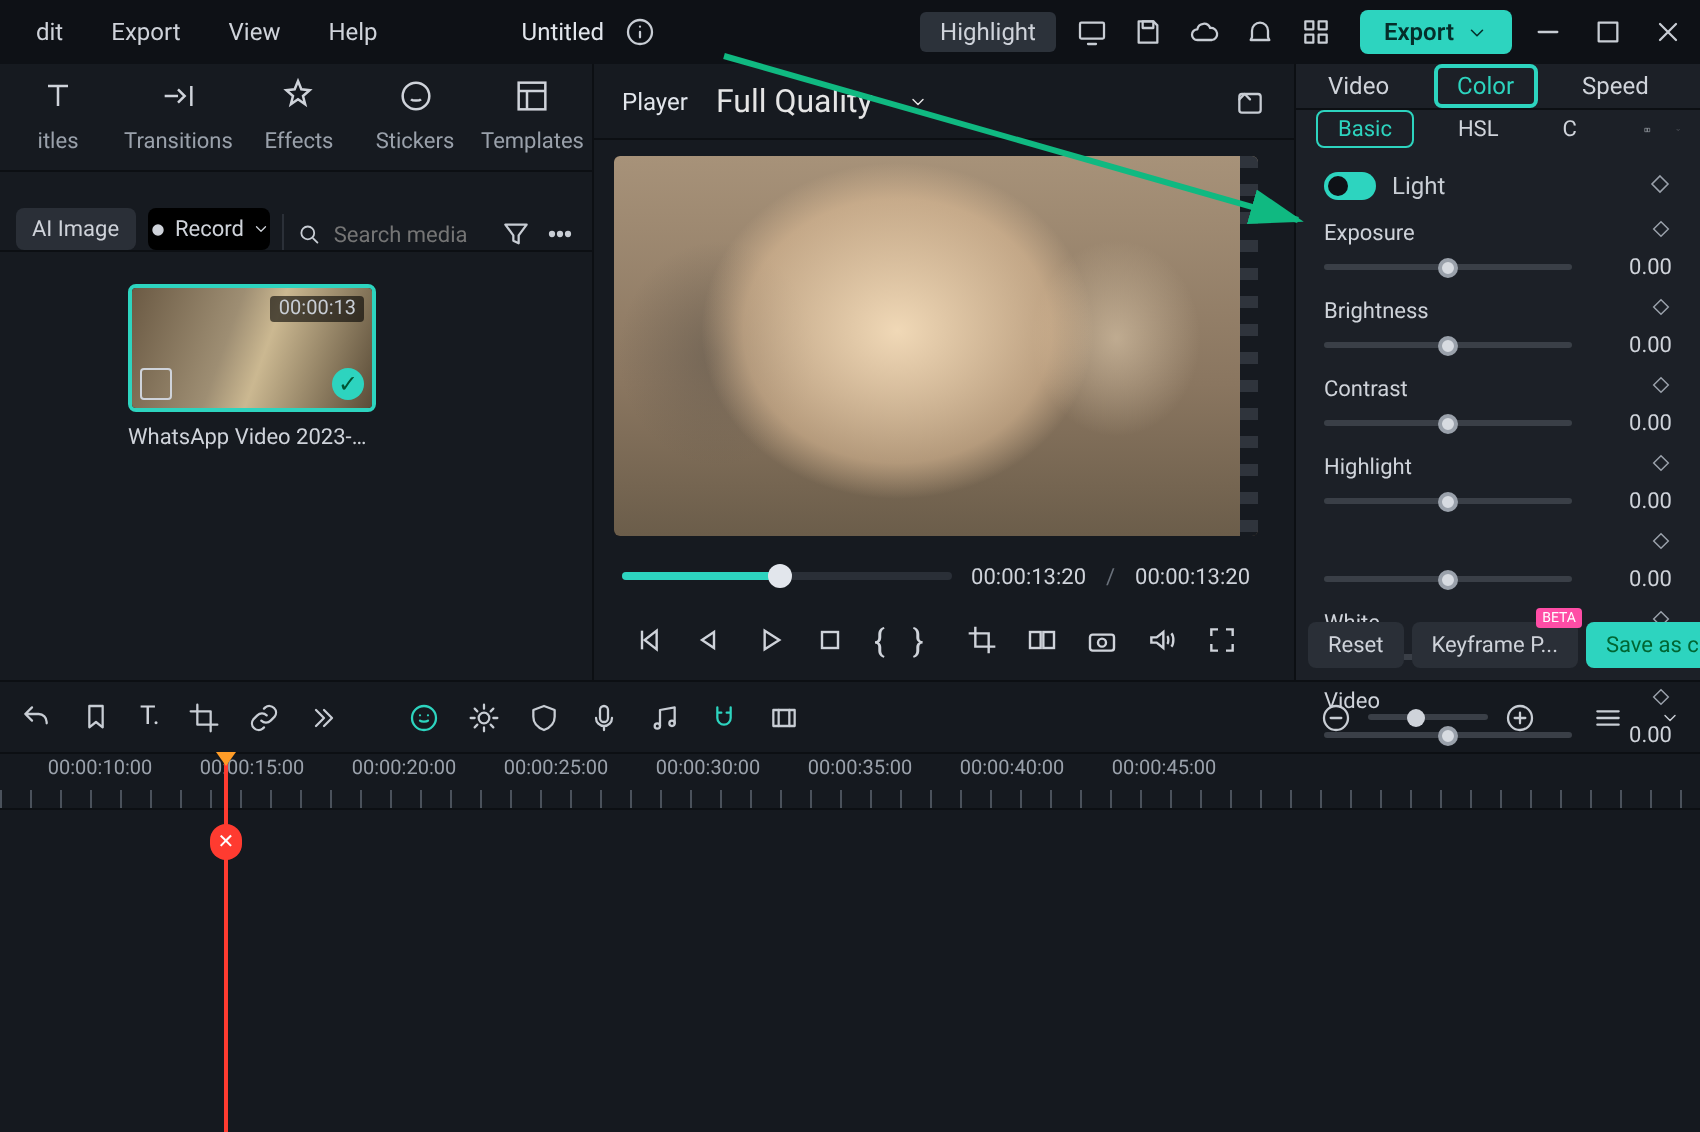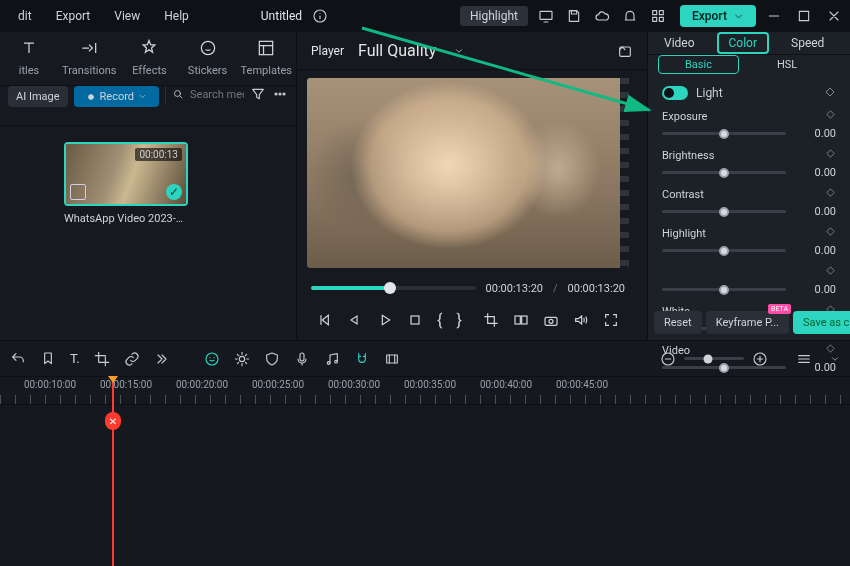--- a/index.html
+++ b/index.html
@@ -20,23 +20,23 @@
 
 .main{flex:1;display:flex;min-height:0}
 .left{width:297px;display:flex;flex-direction:column;background:#161a20;border-right:1px solid #0c0f13}
 .center{flex:1;display:flex;flex-direction:column;background:#161a20;min-width:0}
 .right{width:203px;background:#1c2027;border-left:1px solid #0c0f13;display:flex;flex-direction:column;position:relative}
 
 
 .asset-tabs{height:54px;display:flex;align-items:flex-end;gap:8px;padding:0 4px;border-bottom:1px solid #0c0f13}
 .asset-tab{flex:1;text-align:center;color:#9aa1ab;font-size:11px;cursor:pointer;padding:4px 0 8px;display:flex;flex-direction:column;align-items:center;gap:6px}
 .asset-tab svg{width:20px;height:20px;stroke:#cfd3da;fill:none;stroke-width:1.5}
-.media-ctrl{height:40px;display:flex;align-items:flex-start;gap:6px;padding:0 8px;border-bottom:1px solid #0c0f13}
+.media-ctrl{height:40px;display:flex;align-items:flex-end;gap:6px;padding:0 8px;border-bottom:1px solid #0c0f13}
 .ai-btn{background:#2a2f37;color:#cfd3da;padding:4px 8px;border-radius:4px;font-size:11px}
-.rec-btn{background:#0369a1;color:#cfd3da;padding:4px 12px;border-radius:4px;font-size:11px;display:flex;align-items:center;gap:4px}
+.rec-btn{background:#000000;color:#cfd3da;padding:4px 0;border-radius:4px;font-size:11px;display:flex;align-items:center;gap:4px}
 .search{flex:1;display:flex;align-items:center;gap:6px}
 .search input{background:transparent;border:none;outline:none;color:#cfd3da;font-size:11px;width:100%}
 .media-grid{flex:1;padding:16px 12px;overflow:auto}
 .thumb{width:124px;border:2px solid #2dd4bf;border-radius:4px;overflow:hidden;position:relative}
 .thumb .img{height:60px;background:linear-gradient(110deg,#6b5a44 0%,#9e8e73 40%,#cbb891 55%,#5a4c38 100%);position:relative}
 .thumb .dur{position:absolute;top:4px;right:4px;background:rgba(0,0,0,.6);padding:1px 4px;font-size:10px;border-radius:2px}
 .thumb .check{position:absolute;bottom:4px;right:4px;width:16px;height:16px;border-radius:50%;background:#2dd4bf;display:flex;align-items:center;justify-content:center;color:#053}
 .thumb .sq{position:absolute;bottom:4px;left:4px;width:16px;height:16px;border:1.5px solid #cfd3da;border-radius:2px}
 .thumb-label{font-size:11px;color:#cfd3da;margin-top:6px;width:124px;white-space:nowrap;overflow:hidden;text-overflow:ellipsis}
 
@@ -61,21 +61,21 @@
 .transport .left-g,.transport .right-g{display:flex;align-items:center;gap:14px}
 .transport .right-g{margin-left:auto}
 .ticon{width:16px;height:16px;stroke:#cfd3da;fill:none;stroke-width:1.8}
 .brace{font-size:16px;color:#cfd3da}
 
 
 .rtabs{height:42px;border-bottom:1px solid #0c0f13;display:flex;align-items:center;padding:0 10px;gap:16px}
 .rtab{padding:4px 6px;color:#cfd3da;font-size:12px;cursor:pointer}
 .rtab.active{color:#2dd4bf;border:2px solid #2dd4bf;border-radius:4px;padding:2px 10px}
 .subtabs{height:34px;display:flex;align-items:center;padding:0 10px;gap:12px}
-.subtab{padding:2px 26px;border-radius:4px;font-size:11px;color:#cfd3da}
+.subtab{padding:2px 10px;border-radius:4px;font-size:11px;color:#cfd3da}
 .subtab.active{border:1.5px solid #2dd4bf;color:#2dd4bf}
 .section{padding:6px 14px}
 .sec-head{display:flex;align-items:flex-start;gap:8px;margin:6px 0 4px}
 .toggle{width:26px;height:14px;background:#2dd4bf;border-radius:8px;position:relative}
 .toggle::after{content:"";position:absolute;left:2px;top:2px;width:10px;height:10px;border-radius:50%;background:#0e1116}
 .keyframe{margin-left:auto}
 .keyframe svg{width:12px;height:12px;stroke:#9aa1ab;fill:none;stroke-width:1.6}
 .param{margin:8px 0 4px}
 .param .row{display:flex;align-items:center;gap:22px;margin-bottom:4px}
 .param .label{font-size:11px;color:#cfd3da;flex:1}

